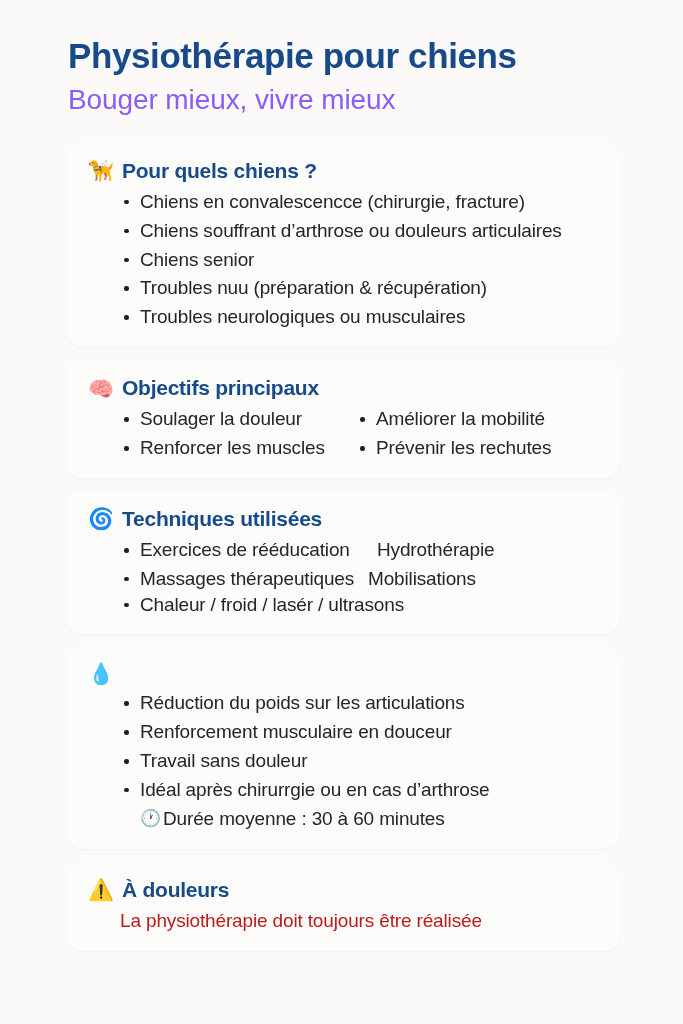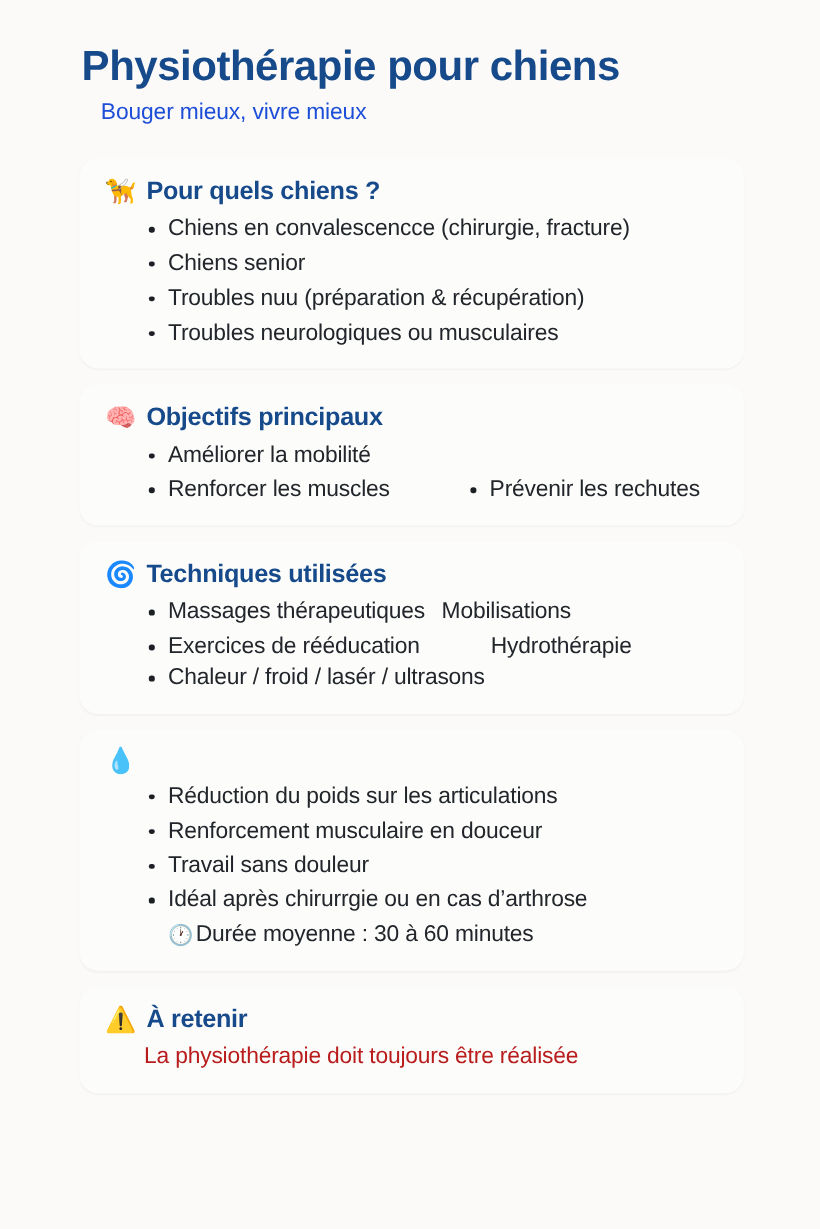--- a/index.html
+++ b/index.html
@@ -32,25 +32,25 @@
   .page-title {
     font-size: 35px;
     font-weight: bold;
     color: #164a8a;
     letter-spacing: -0.4px;
     line-height: 1.12;
     margin: 0;
     white-space: nowrap;
   }
   .page-subtitle {
-    font-size: 19px;
+    font-size: 28px;
     font-weight: normal;
-    color: #1d4ed8;
+    color: #8b5cf6;
     line-height: 1.2;
-    margin: 8px 0 0 16px;
+    margin: 8px 0 0 0;
     letter-spacing: -0.1px;
   }
 
   
   .cards {
     margin-top: 26px;
     display: flex;
     flex-direction: column;
     gap: 13px;
     padding: 0 63px 0 66px;
@@ -156,21 +156,21 @@
     margin: 0;
     padding: 0 0 0 34px;
   }
   ul.twocol > li {
     font-size: 19px;
     color: #22262b;
     line-height: 1.36;
     margin: 0 0 3px 0;
     letter-spacing: -0.15px;
   }
-  ul.twocol > li:last-child { margin-bottom: 0; gap: 32px; }
+  ul.twocol > li:last-child { margin-bottom: 0; }
 
   
   .note-line {
     display: flex;
     align-items: center;
     gap: 2px;
     font-size: 19px;
     color: #22262b;
     line-height: 1.36;
     padding-left: 20px;
@@ -204,55 +204,57 @@
 
   <div class="cards">
 
     <section class="card">
       <div class="card-head">
         <span class="card-emoji">🦮</span>
         <span class="card-title">Pour quels chiens ?</span>
       </div>
       <ul class="bullets">
         <li>Chiens en convalescencce (chirurgie, fracture)</li>
+        <li>Chiens souffrant d’arthrose ou douleurs articulaires</li>
         <li>Chiens senior</li>
         <li>Troubles nuu (préparation &amp; récupération)</li>
         <li>Troubles neurologiques ou musculaires</li>
       </ul>
     </section>
 
     <section class="card">
       <div class="card-head">
         <span class="card-emoji">🧠</span>
         <span class="card-title">Objectifs principaux</span>
       </div>
       <ul class="twocol">
         <li class="row2 bulleted-b">
+          <span class="col-a" style="width:216px">Soulager la douleur</span>
           <span class="col-b">Améliorer la mobilité</span>
         </li>
         <li class="row2 bulleted-b">
           <span class="col-a" style="width:216px">Renforcer les muscles</span>
           <span class="col-b">Prévenir les rechutes</span>
         </li>
       </ul>
     </section>
 
     <section class="card">
       <div class="card-head">
         <span class="card-emoji">🌀</span>
         <span class="card-title">Techniques utilisées</span>
       </div>
       <ul class="twocol">
         <li class="row2">
+          <span class="col-a" style="width:237px">Exercices de rééducation</span>
+          <span class="col-b">Hydrothérapie</span>
+        </li>
+        <li class="row2">
           <span class="col-a" style="width:228px">Massages thérapeutiques</span>
           <span class="col-b">Mobilisations</span>
-        </li>
-        <li class="row2">
-          <span class="col-a" style="width:237px">Exercices de rééducation</span>
-          <span class="col-b">Hydrothérapie</span>
         </li>
       </ul>
       <ul class="bullets">
         <li>Chaleur / froid / lasér / ultrasons</li>
       </ul>
     </section>
 
     <section class="card">
       <div class="card-head">
         <span class="card-emoji">💧</span>
@@ -267,19 +269,19 @@
             <span class="note-emoji">🕐</span>
             <span>Durée moyenne : 30 à 60 minutes</span>
           </span>
         </li>
       </ul>
     </section>
 
     <section class="card">
       <div class="card-head">
         <span class="card-emoji">⚠️</span>
-        <span class="card-title">À retenir</span>
+        <span class="card-title">À douleurs</span>
       </div>
       <p class="plain-line">La physiothérapie doit toujours être réalisée</p>
     </section>
 
   </div>
 </div>
 
 </body></html>

